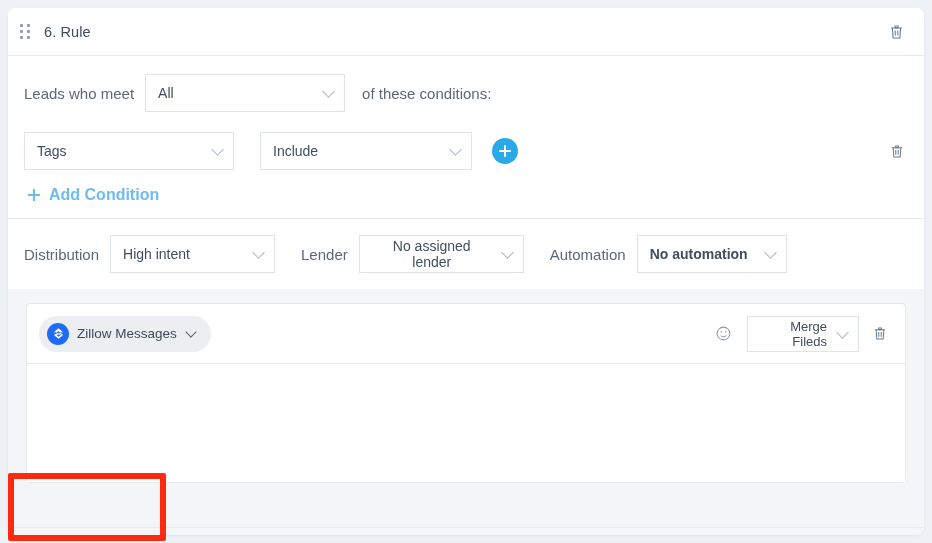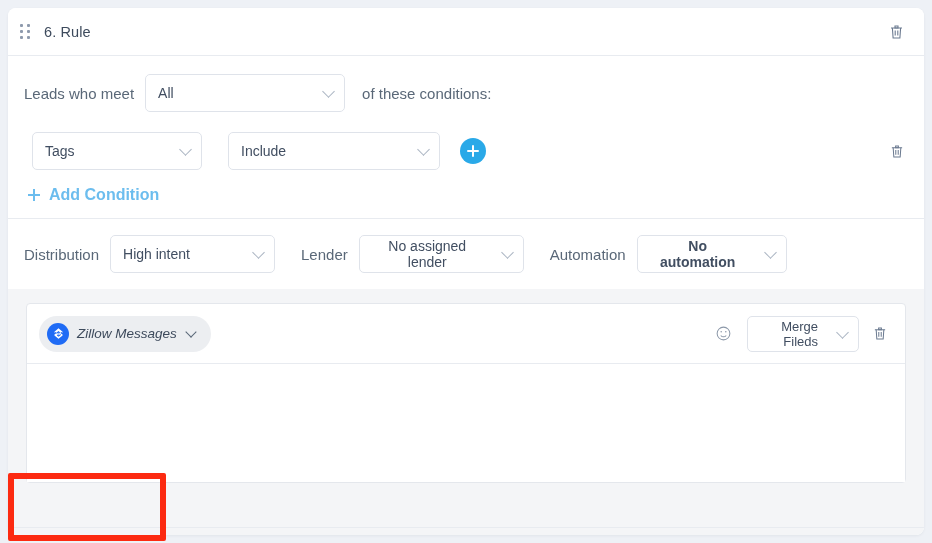--- a/index.html
+++ b/index.html
@@ -78,46 +78,46 @@
   .label {
     font-size: 15px;
     color: #5a6878;
     white-space: nowrap;
   }
 
   .select {
     position: relative;
     height: 38px;
     border: 1px solid #dfe3ea;
-    border-radius: 5px;
+    border-radius: 0;
     background: #fff;
     display: flex;
     align-items: center;
-    padding: 0 40px 0 12px;
+    padding: 0 31px 0 12px;
     font-size: 14px;
     color: #414e61;
     cursor: pointer;
     user-select: none;
   }
   .select .chev {
     position: absolute;
     right: 11px;
     top: 50%;
     width: 9px; height: 9px;
     margin-top: -6px;
     border-right: 1.4px solid #aab4c2;
     border-bottom: 1.4px solid #aab4c2;
     transform: rotate(45deg);
   }
 
   .sel-all   { width: 200px; margin-left: 11px; }
   .after-all { margin-left: 17px; }
 
   .cond-row { margin-top: 20px; align-items: center; }
-  .sel-tags    { width: 170px; margin-left: 8px; }
+  .sel-tags    { width: 210px; }
   .sel-include { width: 212px; margin-left: 26px; }
 
   .plus-btn {
     width: 26px; height: 26px;
     border-radius: 50%;
     background: #2aa9e8;
     border: none;
     margin-left: 20px;
     position: relative;
     cursor: pointer;
@@ -206,21 +206,21 @@
   .zlogo {
     width: 22px; height: 22px;
     border-radius: 50%;
     background: #1f6bf5;
     display: flex;
     align-items: center;
     justify-content: center;
     flex: none;
   }
   .zlogo svg { display: block; }
-  .channel-name { font-size: 13.5px; color: #3d4a5c; font-style: italic; }
+  .channel-name { font-size: 13.5px; color: #3d4a5c; }
   .pill-chev {
     width: 8px; height: 8px;
     border-right: 1.5px solid #5a6878;
     border-bottom: 1.5px solid #5a6878;
     transform: rotate(45deg);
     margin: -4px 2px 0 2px;
   }
 
   .smiley { color: #8b97a8; line-height: 0; cursor: pointer; background:none; border:none; padding:3px; }
   .sel-merge { width: 112px; height: 36px; margin-left: 12px; font-size: 13px; text-align: right; }

